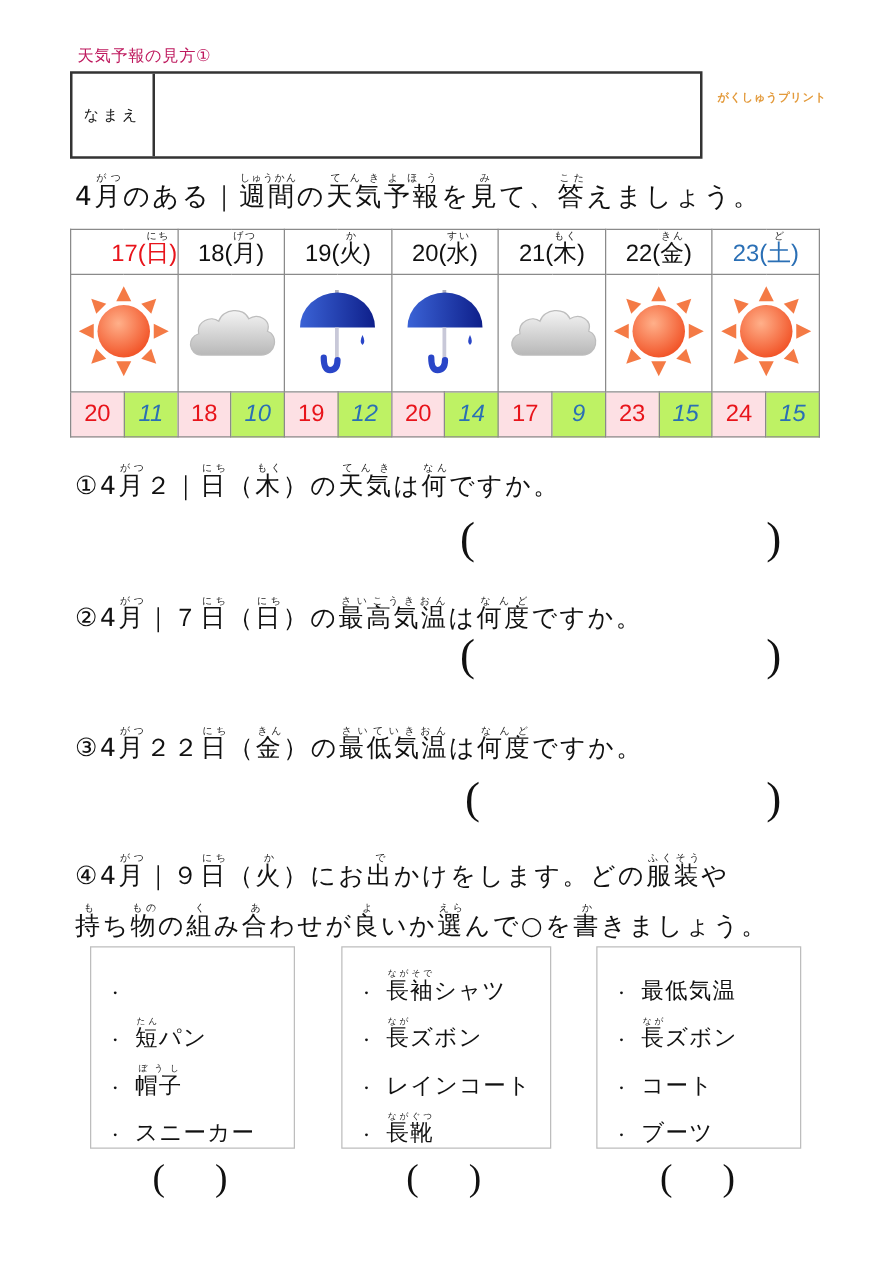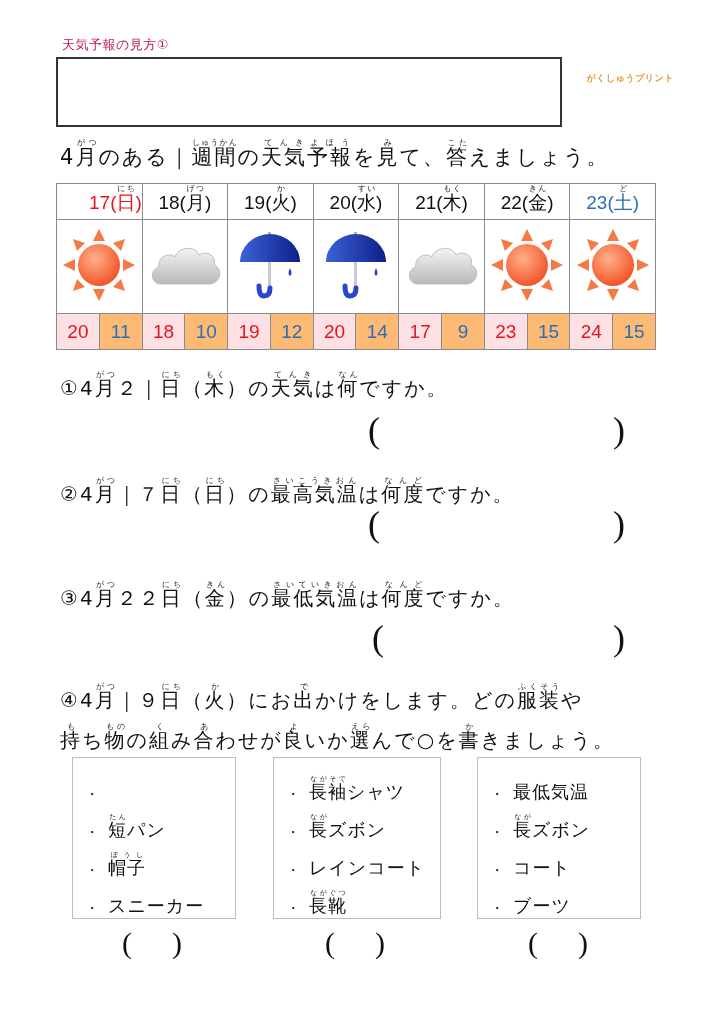--- a/index.html
+++ b/index.html
@@ -5,53 +5,54 @@
   * { box-sizing: border-box; margin: 0; padding: 0; }
   html, body { width: 709px; height: 1024px; background: #ffffff; overflow: hidden; }
   body { position: relative; font-family: "DejaVu Sans", "Liberation Sans", sans-serif; color: #111; }
 
   .sheet-title { position: absolute; left: 62px; top: 36px; font-size: 13px; color: #be185d; letter-spacing: 0.5px; }
 
   .name-box { position: absolute; left: 56px; top: 57px; width: 506px; height: 70px; border: 2px solid #333; display: flex; }
   .name-label { width: 66px; border-right: 2px solid #333; display: flex; align-items: center; justify-content: center; font-size: 12px; letter-spacing: 3px; }
   .name-field { flex: 1; }
 
-  .logo { position: absolute; left: 574px; top: 72px; width: 100px; text-align: right; }
+  .logo { position: absolute; left: 574px; top: 72px; width: 100px; text-align: left; }
   .logo-sub { font-size: 9px; font-weight: bold; color: #e39a3b; letter-spacing: 0.5px; }
   .logo-main { font-size: 17px; font-weight: bold; color: #f06292; letter-spacing: 1px; margin-top: 1px; }
 
   .ruby-line { position: absolute; left: 60px; font-size: 20px; letter-spacing: 2px; line-height: 1; white-space: nowrap; }
   ruby { ruby-position: over; }
   rt { font-size: 8px; letter-spacing: 0; color: #222; }
 
   .weather-table { position: absolute; left: 56px; top: 183px; width: 600px; border-collapse: collapse; table-layout: fixed; }
   .weather-table td { border: 1.5px solid #8a8a8a; text-align: center; padding: 0; }
   .day-cell { height: 34px; font-size: 19px; font-family: "Liberation Sans", sans-serif; vertical-align: bottom; padding-bottom: 3px !important; }
   .day-cell.sun { color: #e8141b; padding-left: 32px; }
   .day-cell.sat { color: #2a6fb5; }
   .icon-cell { height: 94px; }
   .temp-row td { height: 36px; font-size: 19px; font-family: "Liberation Sans", sans-serif; }
   .t-high { background: #fde0e4; color: #e8141b; }
-  .t-low { background: #fdba74; color: #2a6fb5; }
+  .t-low { background: #bef264; color: #2a6fb5; font-style: italic; }
 
   .paren-big { position: absolute; font-size: 36px; font-family: "Liberation Serif", serif; color: #111; line-height: 1; }
 
   .choice-box { position: absolute; top: 757px; height: 162px; border: 1.5px solid #bdbdbd; padding: 8px 0 0 12px; }
   .choice-item { font-size: 18px; height: 38px; display: flex; align-items: flex-end; white-space: nowrap; letter-spacing: 1px; }
   .choice-item .dot { margin-right: 8px; font-size: 14px; }
   .choice-item rt { font-size: 7px; }
 
   .paren-small { position: absolute; top: 928px; font-size: 30px; font-family: "Liberation Serif", serif; line-height: 1; }
 </style>
 </head>
 <body>
 
 <div class="sheet-title">天気予報の見方①</div>
 
 <div class="name-box">
+  <div class="name-label">なまえ</div>
   <div class="name-field"></div>
 </div>
 
 <div class="logo">
   <div class="logo-sub">がくしゅうプリント</div>
 </div>
 
 <div class="ruby-line" style="top:138px; font-size:21px;">4<ruby>月<rt>がつ</rt></ruby>のある｜<ruby>週間<rt>しゅうかん</rt></ruby>の<ruby>天気予報<rt>てんきよほう</rt></ruby>を<ruby>見<rt>み</rt></ruby>て、<ruby>答<rt>こた</rt></ruby>えましょう。</div>
 
 <table class="weather-table">

